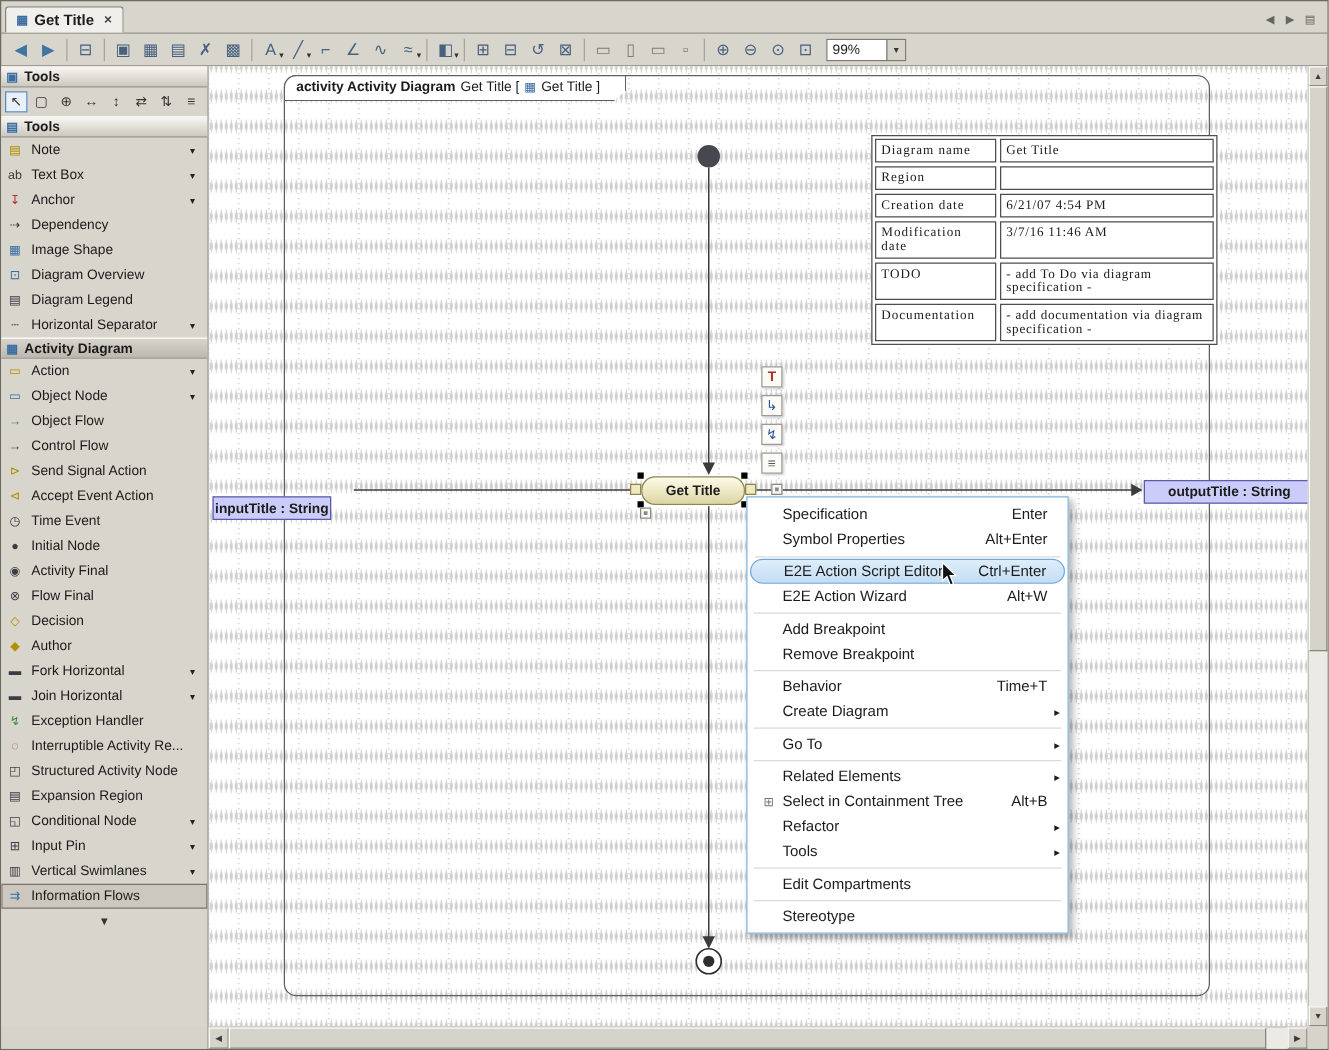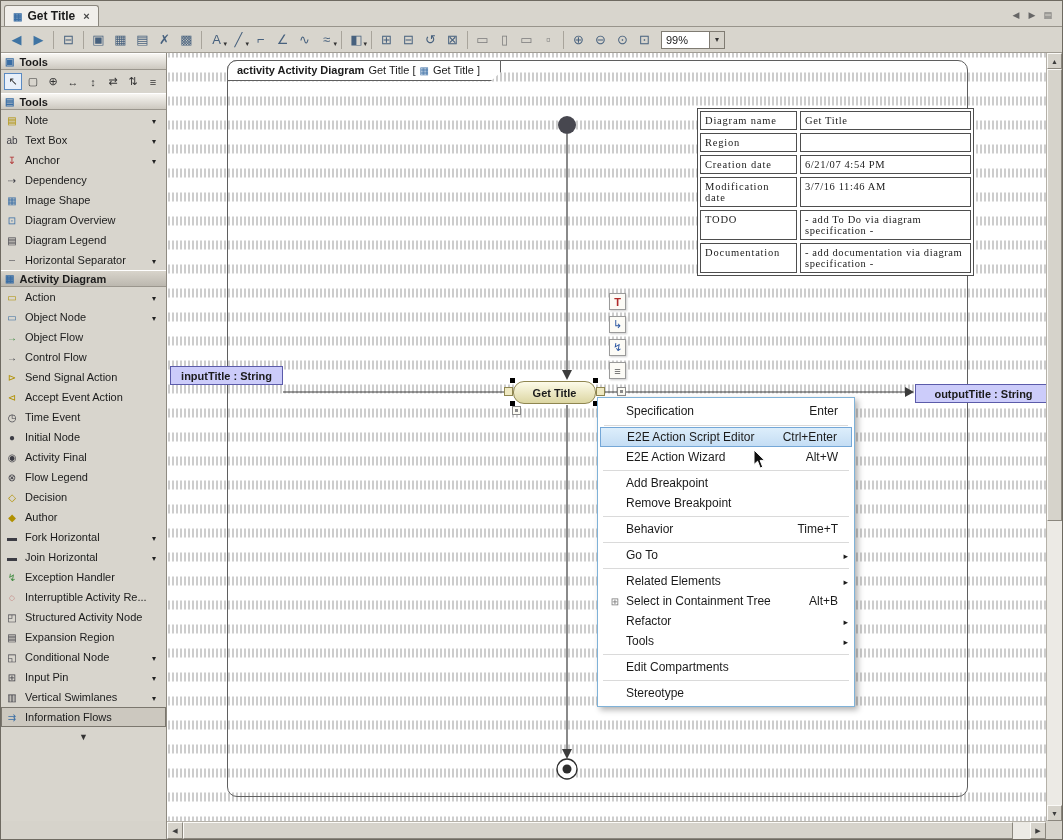--- a/index.html
+++ b/index.html
@@ -67,38 +67,38 @@
   .edges .initial { fill:#47474f; }
   .edges .final-outer { fill:#fff; stroke:#2e2e2e; stroke-width:1.3; }
   .edges .final-inner { fill:#2e2e2e; }
   .action-node { position:absolute; left:346px; top:328px; width:83px; height:23px; border:1px solid #8f8650; border-radius:11px;
                  background:linear-gradient(#fdfbe9,#dcd6a2); display:flex; align-items:center; justify-content:center; font-weight:bold; }
   .handle { position:absolute; width:5px; height:5px; background:#000; }
   .pin { position:absolute; width:9px; height:9px; border:1px solid #8f8650; background:#efe9c2; }
   .mini-box { position:absolute; width:9px; height:9px; border:1px solid #8a8a8a; background:#fbfaf3; display:flex; align-items:center; justify-content:center; }
   .mini-box::after { content:""; width:3px; height:3px; background:#8a8a8a; }
   .obj-label { position:absolute; height:19px; border:1px solid #5b5baa; background:#ccccfa; display:flex; align-items:center; justify-content:center; font-weight:bold; }
-  .obj-label.input { left:3px; top:313px; width:113px; }
+  .obj-label.input { left:3px; top:344px; width:95px; }
   .obj-label.output { left:748px; top:331px; width:137px; }
   .info-table { position:absolute; left:530px; top:55px; width:277px; border:1px solid #4e4e4e; background:#fff; padding:2px; display:flex; flex-direction:column; gap:3px; }
   .it-row { display:flex; gap:3px;font-family:Liberation Serif, serif; }
   .it-key { width:97px; border:1px solid #4e4e4e; padding:3px 4px; letter-spacing:0.8px; font-size:10.5px; }
   .it-val { flex:1; border:1px solid #4e4e4e; padding:3px 4px; letter-spacing:0.6px; font-size:10.5px; min-height:19px; }
   .smart-bar { position:absolute; left:442px; top:240px; display:flex; flex-direction:column; gap:6px; }
   .smart-btn { width:17px; height:17px; border:1px solid #9a9a9a; background:#fcfbf6; box-shadow:1px 1px 2px rgba(0,0,0,.2);
                display:flex; align-items:center; justify-content:center; font-size:11px; }
   .smart-btn.red { color:#b02a2a; font-weight:bold; } .smart-btn.blue { color:#2a55a0; } .smart-btn.gray { color:#555; }
 
   
   .menu { position:absolute; left:430px; top:344px; width:258px; background:#fff; border:1px solid #7fb2d8;
           box-shadow:3px 3px 6px rgba(0,0,0,.3); padding:3px 2px; font-size:12px; z-index:10; }
   .menu-item { height:20px; display:flex; align-items:center; padding:0 4px; position:relative; }
   .menu-item.sep_before { margin-top:6px; }
   .menu-item.sep_before::before { content:""; position:absolute; left:3px; right:3px; top:-3px; height:1px; background:#dadada; }
-  .menu-item.highlighted { background:linear-gradient(#ddeefb,#c4ddf4); border:1px solid #74a7d7; border-radius:0; }
+  .menu-item.highlighted { background:linear-gradient(#ddeefb,#c4ddf4); border:1px solid #74a7d7; border-radius:10px; }
   .mi-gutter { width:22px; text-align:center; }
   .menu-item.tree_icon .mi-gutter::before { content:"⊞"; color:#777; font-size:10px; }
   .mi-label { flex:1; white-space:nowrap; }
   .mi-shortcut { margin-left:12px; }
   .mi-arrow { width:10px; text-align:right; }
   .menu-item.submenu .mi-arrow::before { content:"▸"; font-size:9px; }
   .cursor { position:absolute; left:586px; top:396px; z-index:20; }
 
   
   .vscroll { width:16px; background:#eceae5; border-left:1px solid #b5b1a8; display:flex; flex-direction:column; }
@@ -316,21 +316,21 @@
           </div>
 
           <div class="pal-item">
             <span class="pal-ic">◉</span>
             <span class="pal-label">Activity Final</span>
             <span class="pal-caret"></span>
           </div>
 
           <div class="pal-item">
             <span class="pal-ic">⊗</span>
-            <span class="pal-label">Flow Legend</span>
+            <span class="pal-label">Flow Final</span>
             <span class="pal-caret"></span>
           </div>
 
           <div class="pal-item">
             <span class="pal-ic yellow">◇</span>
             <span class="pal-label">Decision</span>
             <span class="pal-caret"></span>
           </div>
 
           <div class="pal-item">
@@ -482,20 +482,26 @@
 
       <div class="menu">
 
           <div class="menu-item">
             <span class="mi-gutter"></span>
             <span class="mi-label">Specification</span>
             <span class="mi-shortcut">Enter</span>
             <span class="mi-arrow"></span>
           </div>
 
+          <div class="menu-item">
+            <span class="mi-gutter"></span>
+            <span class="mi-label">Symbol Properties</span>
+            <span class="mi-shortcut">Alt+Enter</span>
+            <span class="mi-arrow"></span>
+          </div>
 
           <div class="menu-item highlighted sep_before">
             <span class="mi-gutter"></span>
             <span class="mi-label">E2E Action Script Editor</span>
             <span class="mi-shortcut">Ctrl+Enter</span>
             <span class="mi-arrow"></span>
           </div>
 
           <div class="menu-item">
             <span class="mi-gutter"></span>
@@ -518,20 +524,26 @@
             <span class="mi-arrow"></span>
           </div>
 
           <div class="menu-item sep_before">
             <span class="mi-gutter"></span>
             <span class="mi-label">Behavior</span>
             <span class="mi-shortcut">Time+T</span>
             <span class="mi-arrow"></span>
           </div>
 
+          <div class="menu-item submenu">
+            <span class="mi-gutter"></span>
+            <span class="mi-label">Create Diagram</span>
+            <span class="mi-shortcut"></span>
+            <span class="mi-arrow"></span>
+          </div>
 
           <div class="menu-item sep_before submenu">
             <span class="mi-gutter"></span>
             <span class="mi-label">Go To</span>
             <span class="mi-shortcut"></span>
             <span class="mi-arrow"></span>
           </div>
 
           <div class="menu-item sep_before submenu">
             <span class="mi-gutter"></span>

